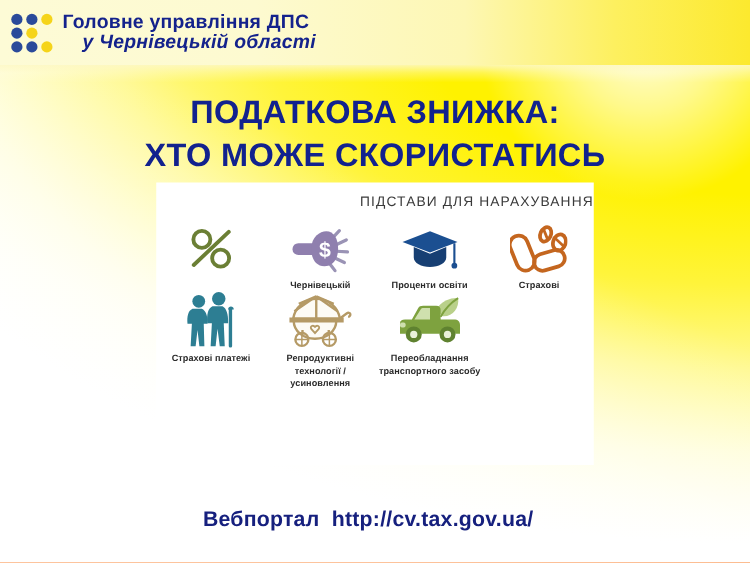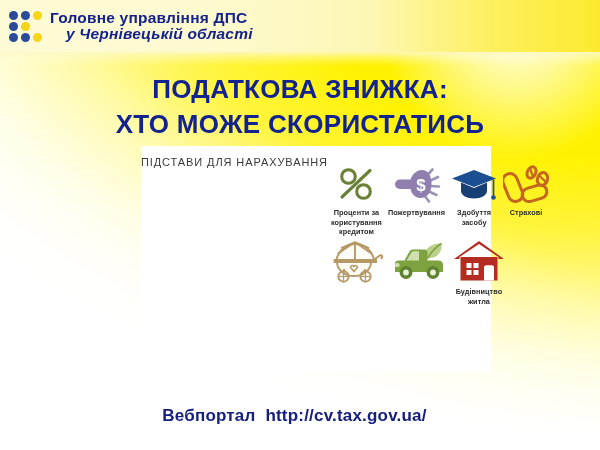--- a/index.html
+++ b/index.html
@@ -67,24 +67,24 @@
   .main-title{
     position:absolute;left:0;top:72px;width:600px;
     text-align:center;z-index:5;
     color:#12228e;font-weight:bold;font-size:26px;line-height:1.33;
     letter-spacing:.3px;
   }
   .main-title .ln{display:block;white-space:nowrap;}
 
   
   .info-card{
-    position:absolute;left:141px;top:146px;width:350px;height:226px;
+    position:absolute;left:125px;top:146px;width:350px;height:226px;
     background:#ffffff;z-index:6;
     box-shadow:0 0 0 0 rgba(0,0,0,0);
-    display:flex;align-items:flex-start;
+    display:flex;flex-direction:column;align-items:flex-end;
     padding-top:9px;box-sizing:border-box;
   }
   .card-title{
     text-align:center;color:#3a3a3a;font-size:11px;font-weight:normal;
     letter-spacing:.9px;line-height:1.35;
   }
   .card-title .ln{display:block;white-space:nowrap;}
 
   .grid-rows{width:100%;margin-top:7px;}
   .icon-row{
@@ -153,51 +153,50 @@
       <div class="icon-row row1">
 
         <div class="cell">
           <div class="art">
             <svg width="40" height="40" viewBox="0 0 40 40" aria-hidden="true">
               <circle cx="12.5" cy="12.5" r="6.8" fill="none" stroke="#6b7f35" stroke-width="3.1"></circle>
               <circle cx="27.5" cy="27.5" r="6.8" fill="none" stroke="#6b7f35" stroke-width="3.1"></circle>
               <line x1="6" y1="33" x2="34" y2="6.5" stroke="#6b7f35" stroke-width="3.1" stroke-linecap="round"></line>
             </svg>
           </div>
-          <div class="cap">Проценти за користування кредитом</div>
         </div>
 
         <div class="cell">
           <div class="art">
             <svg width="48" height="40" viewBox="0 0 48 40" aria-hidden="true">
               <rect x="2" y="15.5" width="20" height="9.5" rx="4.7" fill="#8f7fae"></rect>
               <g stroke="#9a93b5" stroke-width="2.6" stroke-linecap="round">
                 <line x1="33" y1="12.5" x2="39.5" y2="5.5"></line>
                 <line x1="36.5" y1="17" x2="45" y2="13"></line>
                 <line x1="37" y1="22" x2="46" y2="22.5"></line>
                 <line x1="35" y1="27" x2="43.5" y2="31"></line>
                 <line x1="31" y1="31" x2="36" y2="37.5"></line>
               </g>
               <path d="M17 20 C17 10.5 24 6 29 6 C35 6 38.5 12 38.5 20 C38.5 28.5 34 34 27.5 34 C21 34 17 28.5 17 20 Z" fill="#8f7fae"></path>
               <text x="28" y="26.5" font-family="'Liberation Sans',sans-serif" font-size="17" font-weight="bold" fill="#ffffff" text-anchor="middle">$</text>
             </svg>
           </div>
-          <div class="cap">Пожертвування</div>
+          <div class="cap">Чернівецькій</div>
         </div>
 
         <div class="cell">
           <div class="art">
             <svg width="46" height="38" viewBox="0 0 46 38" aria-hidden="true">
               <path d="M23 5 L45 13.5 L23 22 L1 13.5 Z" fill="#1b4f91"></path>
               <path d="M10 17.5 L10 26 C10 30.5 16 33.5 23 33.5 C30 33.5 36 30.5 36 26 L36 17.5 L23 23 Z" fill="#173f73"></path>
               <line x1="42.5" y1="14.5" x2="42.5" y2="31" stroke="#1b4f91" stroke-width="1.7"></line>
               <circle cx="42.5" cy="32.5" r="2.3" fill="#1b4f91"></circle>
             </svg>
           </div>
-          <div class="cap">Здобуття засобу</div>
+          <div class="cap">Проценти освіти</div>
         </div>
 
         <div class="cell">
           <div class="art">
             <svg width="46" height="40" viewBox="0 0 46 40" aria-hidden="true">
               <g fill="none" stroke="#c4661f" stroke-width="3">
                 <rect x="2.5" y="9" width="14.5" height="29" rx="7.2" transform="rotate(-22 9.7 23.5)"></rect>
                 <rect x="19" y="22.5" width="25" height="13.5" rx="6.7" transform="rotate(-16 31.5 29.2)"></rect>
                 <ellipse cx="28.5" cy="8.5" rx="4.2" ry="6" transform="rotate(24 28.5 8.5)"></ellipse>
                 <ellipse cx="39.5" cy="15" rx="5" ry="6.6" transform="rotate(18 39.5 15)"></ellipse>
@@ -207,20 +206,35 @@
                 <line x1="35" y1="10.5" x2="44" y2="19"></line>
               </g>
             </svg>
           </div>
           <div class="cap">Страхові</div>
         </div>
       </div>
 
       <div class="icon-row row2">
 
+        <div class="cell">
+          <div class="art">
+            <svg width="48" height="46" viewBox="0 0 48 46" aria-hidden="true">
+              <g fill="#2d7e93">
+                <circle cx="14" cy="8" r="5.1"></circle>
+                <path d="M9 14 C5.5 15.5 4.5 20 5 26 L8.5 26 L7.5 44 L11.5 44 L13 31 L14.5 44 L18.5 44 L18 26 L21 26 C21.3 19 19.5 15.5 16.5 14 Z"></path>
+                <circle cx="30" cy="6" r="5.4"></circle>
+                <path d="M25 12 C21.5 13.5 20.2 18.5 20.8 25.5 L24.5 25.5 L23.5 44 L27.5 44 L29 30 L30.8 44 L34.8 44 L34 25.5 L37.5 25.5 C37.8 18 36 13.5 33 12 Z"></path>
+                <rect x="38" y="13" width="2.7" height="32" rx="1.3"></rect>
+                <path d="M37.5 14.5 C37.5 11.5 42 11.5 42 14.5 L39.6 14.5 Z"></path>
+              </g>
+            </svg>
+          </div>
+          <div class="cap">Страхові платежі</div>
+        </div>
 
         <div class="cell">
           <div class="art">
             <svg width="54" height="46" viewBox="0 0 54 46" aria-hidden="true">
               <g fill="none" stroke="#b59a66" stroke-width="1.9">
                 <path d="M5.5 22 A19 19 0 0 1 43 22 Z" fill="#fdfbf5"></path>
                 <path d="M3.5 22 L45 22 L45 24 L3.5 24 Z" fill="#fdfbf5"></path>
                 <path d="M6 24 A17 14 0 0 0 40 24 Z" fill="#fdfbf5"></path>
                 <line x1="24" y1="4" x2="24" y2="22"></line>
                 <path d="M10 10 L24 4 M38 10 L24 4 M6.5 16 L24 4 M41 16 L24 4"></path>
@@ -232,54 +246,40 @@
               </g>
               <path d="M23 28.5 c-1.6-1.9-4.3-.5-3 1.6 l3 3.4 l3-3.4 c1.3-2.1-1.4-3.5-3-1.6 z" fill="none" stroke="#b59a66" stroke-width="1.5"></path>
               <g stroke="#b59a66" stroke-width="1.2">
                 <line x1="7.6" y1="38.5" x2="17.4" y2="38.5"></line>
                 <line x1="12.5" y1="33.6" x2="12.5" y2="43.4"></line>
                 <line x1="29.6" y1="38.5" x2="39.4" y2="38.5"></line>
                 <line x1="34.5" y1="33.6" x2="34.5" y2="43.4"></line>
               </g>
             </svg>
           </div>
+          <div class="cap">Репродуктивні технології / усиновлення</div>
         </div>
 
         <div class="cell">
           <div class="art">
             <svg width="56" height="44" viewBox="0 0 56 44" aria-hidden="true">
               <path d="M33 14 C37 6 46 4 50.5 4.5 C51.5 12 46.5 19.5 38 19 Z" fill="#b9d08a"></path>
               <path d="M50.5 4.5 C44 8.5 39.5 14 36.5 19.5" fill="none" stroke="#7ea23f" stroke-width="1.6"></path>
               <path d="M4 33 L4 24.5 C4 22.5 5.5 21.5 8 21.5 L13.5 21.5 L18.5 12.5 C19.3 11 20.5 10.5 22.5 10.5 L33 10.5 C35.5 10.5 36.5 11.8 36.5 14 L36.5 21.5 L47 21.5 C50.5 21.5 52 23 52 26 L52 33 Z" fill="#7ea23f"></path>
               <path d="M15.5 21.5 L20.5 13.5 C21 12.6 21.8 12.3 23 12.3 L28 12.3 L28 21.5 Z" fill="#cfe0ae"></path>
               <circle cx="15" cy="33.5" r="6.4" fill="#5f8230"></circle>
               <circle cx="15" cy="33.5" r="2.9" fill="#e9f1da"></circle>
               <circle cx="42" cy="33.5" r="6.4" fill="#5f8230"></circle>
               <circle cx="42" cy="33.5" r="2.9" fill="#e9f1da"></circle>
               <rect x="4" y="24" width="4.5" height="4" rx="1.6" fill="#cfe0ae"></rect>
             </svg>
           </div>
-        </div>
-
-        <div class="cell">
-          <div class="art">
-            <svg width="52" height="44" viewBox="0 0 52 44" aria-hidden="true">
-              <path d="M26 2 L51 20 L45.5 20 L45.5 18 L26 5 L6.5 18 L6.5 20 L1 20 Z" fill="#b42b22"></path>
-              <rect x="7.5" y="18" width="37" height="23.5" fill="#b42b22"></rect>
-              <g fill="#ffffff">
-                <rect x="13.5" y="24" width="5" height="5"></rect>
-                <rect x="20.5" y="24" width="5" height="5"></rect>
-                <rect x="13.5" y="31" width="5" height="5"></rect>
-                <rect x="20.5" y="31" width="5" height="5"></rect>
-              </g>
-              <path d="M31 41.5 L31 28.5 C31 27 32 26.2 33.5 26.2 L38.5 26.2 C40 26.2 41 27 41 28.5 L41 41.5 Z" fill="#ffffff"></path>
-            </svg>
-          </div>
-          <div class="cap">Будівництво житла</div>
-        </div>
+          <div class="cap">Переобладнання транспортного засобу</div>
+        </div>
+
       </div>
 
     </div>
   </div>
 
   <div class="footer-link">
     <span>Вебпортал</span>
     &nbsp;<span>http://cv.tax.gov.ua/</span>
   </div>
 

